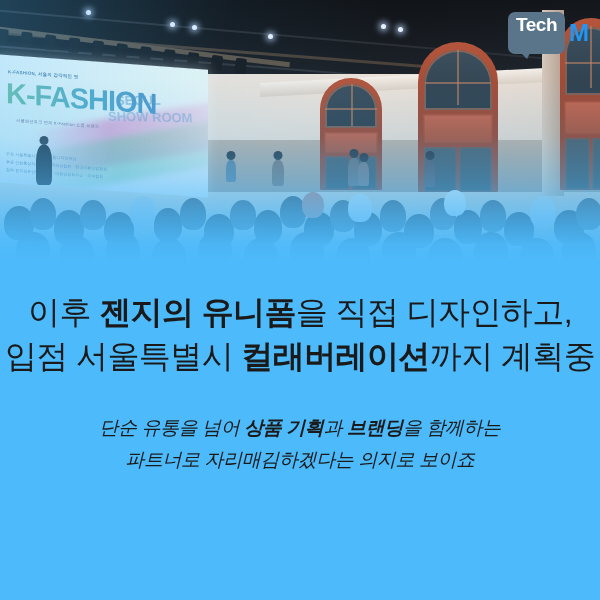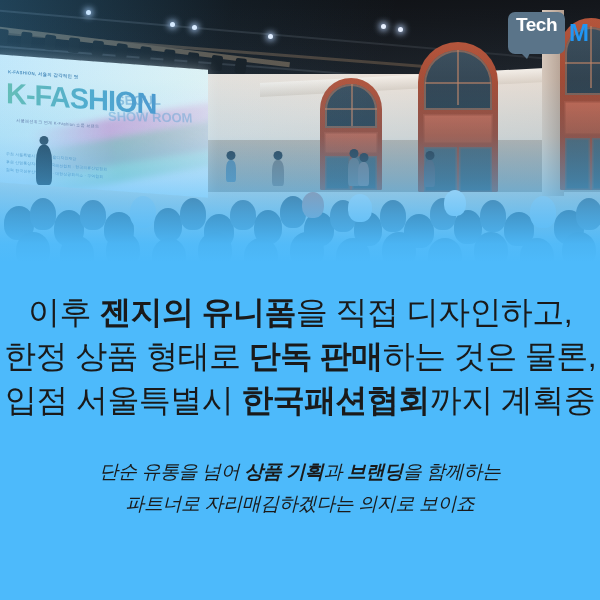--- a/index.html
+++ b/index.html
@@ -446,22 +446,21 @@
   </div>
 
   <div class="logo">
     <span class="logo-bubble" style="background: rgb(90, 116, 137); --bc: #5a7489;">Tech</span>
     <span class="logo-m" style="color: rgb(33, 150, 243);">M</span>
   </div>
 
   <div class="content">
     <div class="para para2">
         <div class="tline" style="color: rgb(26, 26, 26);"><span>이후 </span><b>젠지의 유니폼</b><span>을 직접 디자인하고,</span></div>
-        <div class="tline" style="color: rgb(26, 26, 26);"><span>한정 상품 형태로 </span><b>단독 판매</b><span>하는 것은 물론,</span></div>
-        <div class="tline" style="color: rgb(26, 26, 26);"><span>입점 서울특별시 </span><b>한국패션협회</b><span>까지 계획중</span></div>
+        <div class="tline" style="color: rgb(26, 26, 26);"><span>입점 서울특별시 </span><b>컬래버레이션</b><span>까지 계획중</span></div>
       </div>
     <div class="para para3">
         <div class="tline" style="color: rgb(26, 26, 26);"><span>단순 유통을 넘어 </span><b>상품 기획</b><span>과 </span><b>브랜딩</b><span>을 함께하는</span></div>
         <div class="tline" style="color: rgb(26, 26, 26);"><span>파트너로 자리매김하겠다는 의지로 보이죠</span></div>
       </div>
   </div>
 
 </div>
 
 </body></html>

